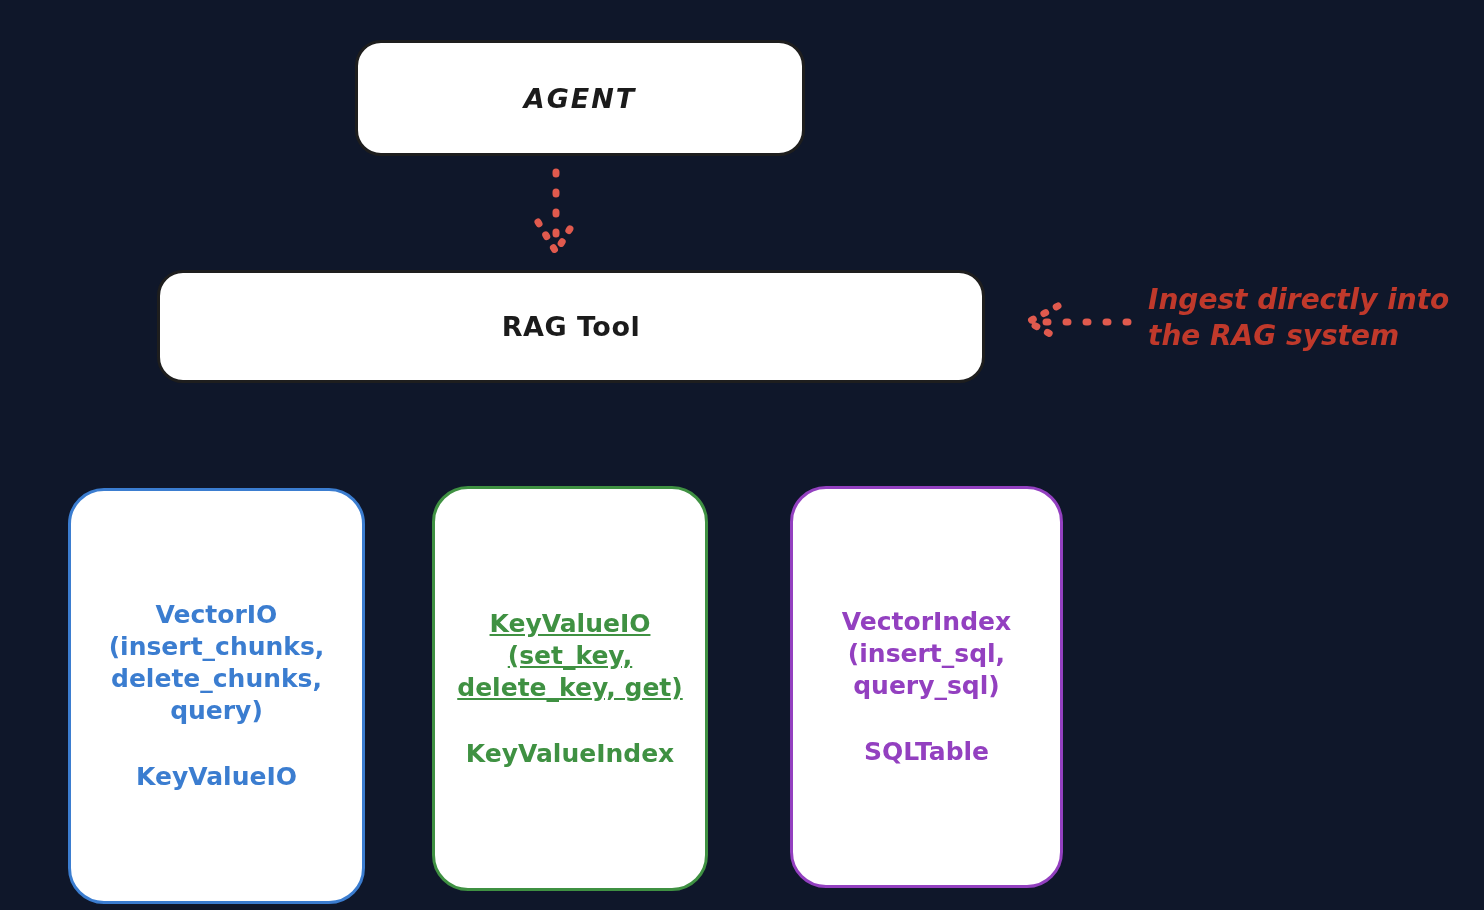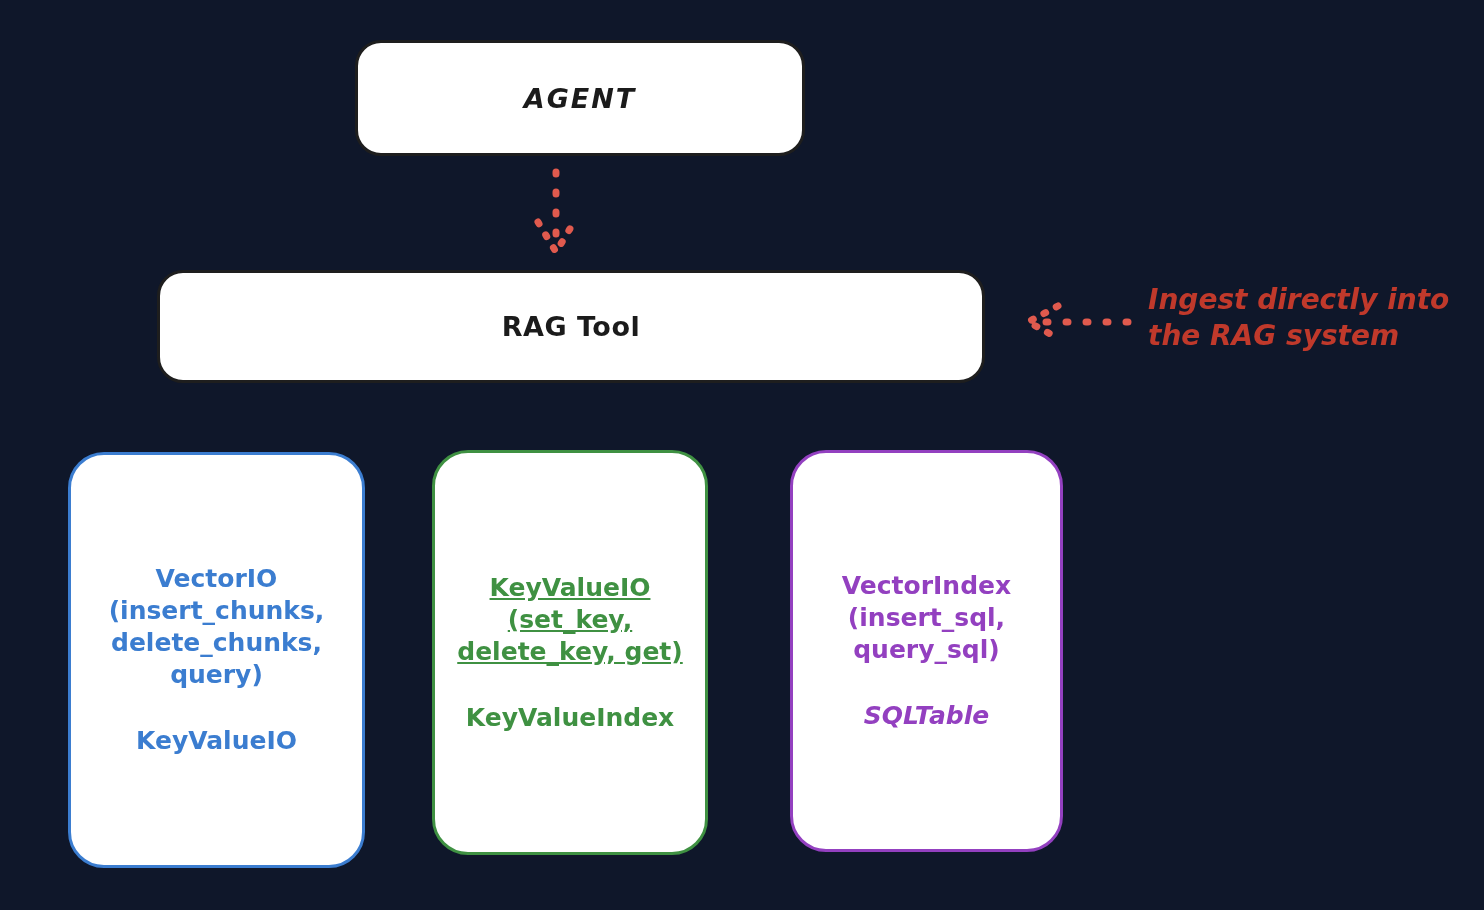--- a/index.html
+++ b/index.html
@@ -47,20 +47,21 @@
     font-size: 27px;
   }
 
   
   .node.store {
     border-width: 3.5px;
     border-style: solid;
     border-radius: 36px;
     flex-direction: column;
     padding: 0 10px;
+    margin-top: 36px;
   }
   .store-text {
     font-family: "DejaVu Sans", sans-serif;
     font-weight: 600;
     font-size: 25px;
     line-height: 1.28;
     white-space: pre-line;
   }
   .store-gap { height: 34px; }
 
@@ -113,21 +114,21 @@
 delete_key, get)</span>
     <span class="store-gap"></span>
     <span class="store-text" style="color:#3f9142;">KeyValueIndex</span>
   </div>
 
   <div class="node store" style="left:790px; top:450px; width:273px; height:402px; border-color:#9340c0;">
     <span class="store-text" style="color:#9340c0;">VectorIndex
 (insert_sql,
 query_sql)</span>
     <span class="store-gap"></span>
-    <span class="store-text" style="color:#9340c0;font-style:italic;">SQLTable</span>
+    <span class="store-text" style="color:#9340c0;">SQLTable</span>
   </div>
 
   <div class="annotation" style="left:1148px; top:282px; width:330px;">Ingest directly into
 the RAG system</div>
 
   <svg class="overlay" viewBox="0 0 1484 910">
 
     <g>
       <line x1="556" y1="172" x2="556" y2="248" stroke="#e05a4e" stroke-width="7" stroke-linecap="round" stroke-dasharray="2 18"></line>
       <path d="M 538 222 L 556 252 L 574 222" fill="none" stroke="#e05a4e" stroke-width="7" stroke-linecap="round" stroke-linejoin="round" stroke-dasharray="2 13"></path>

